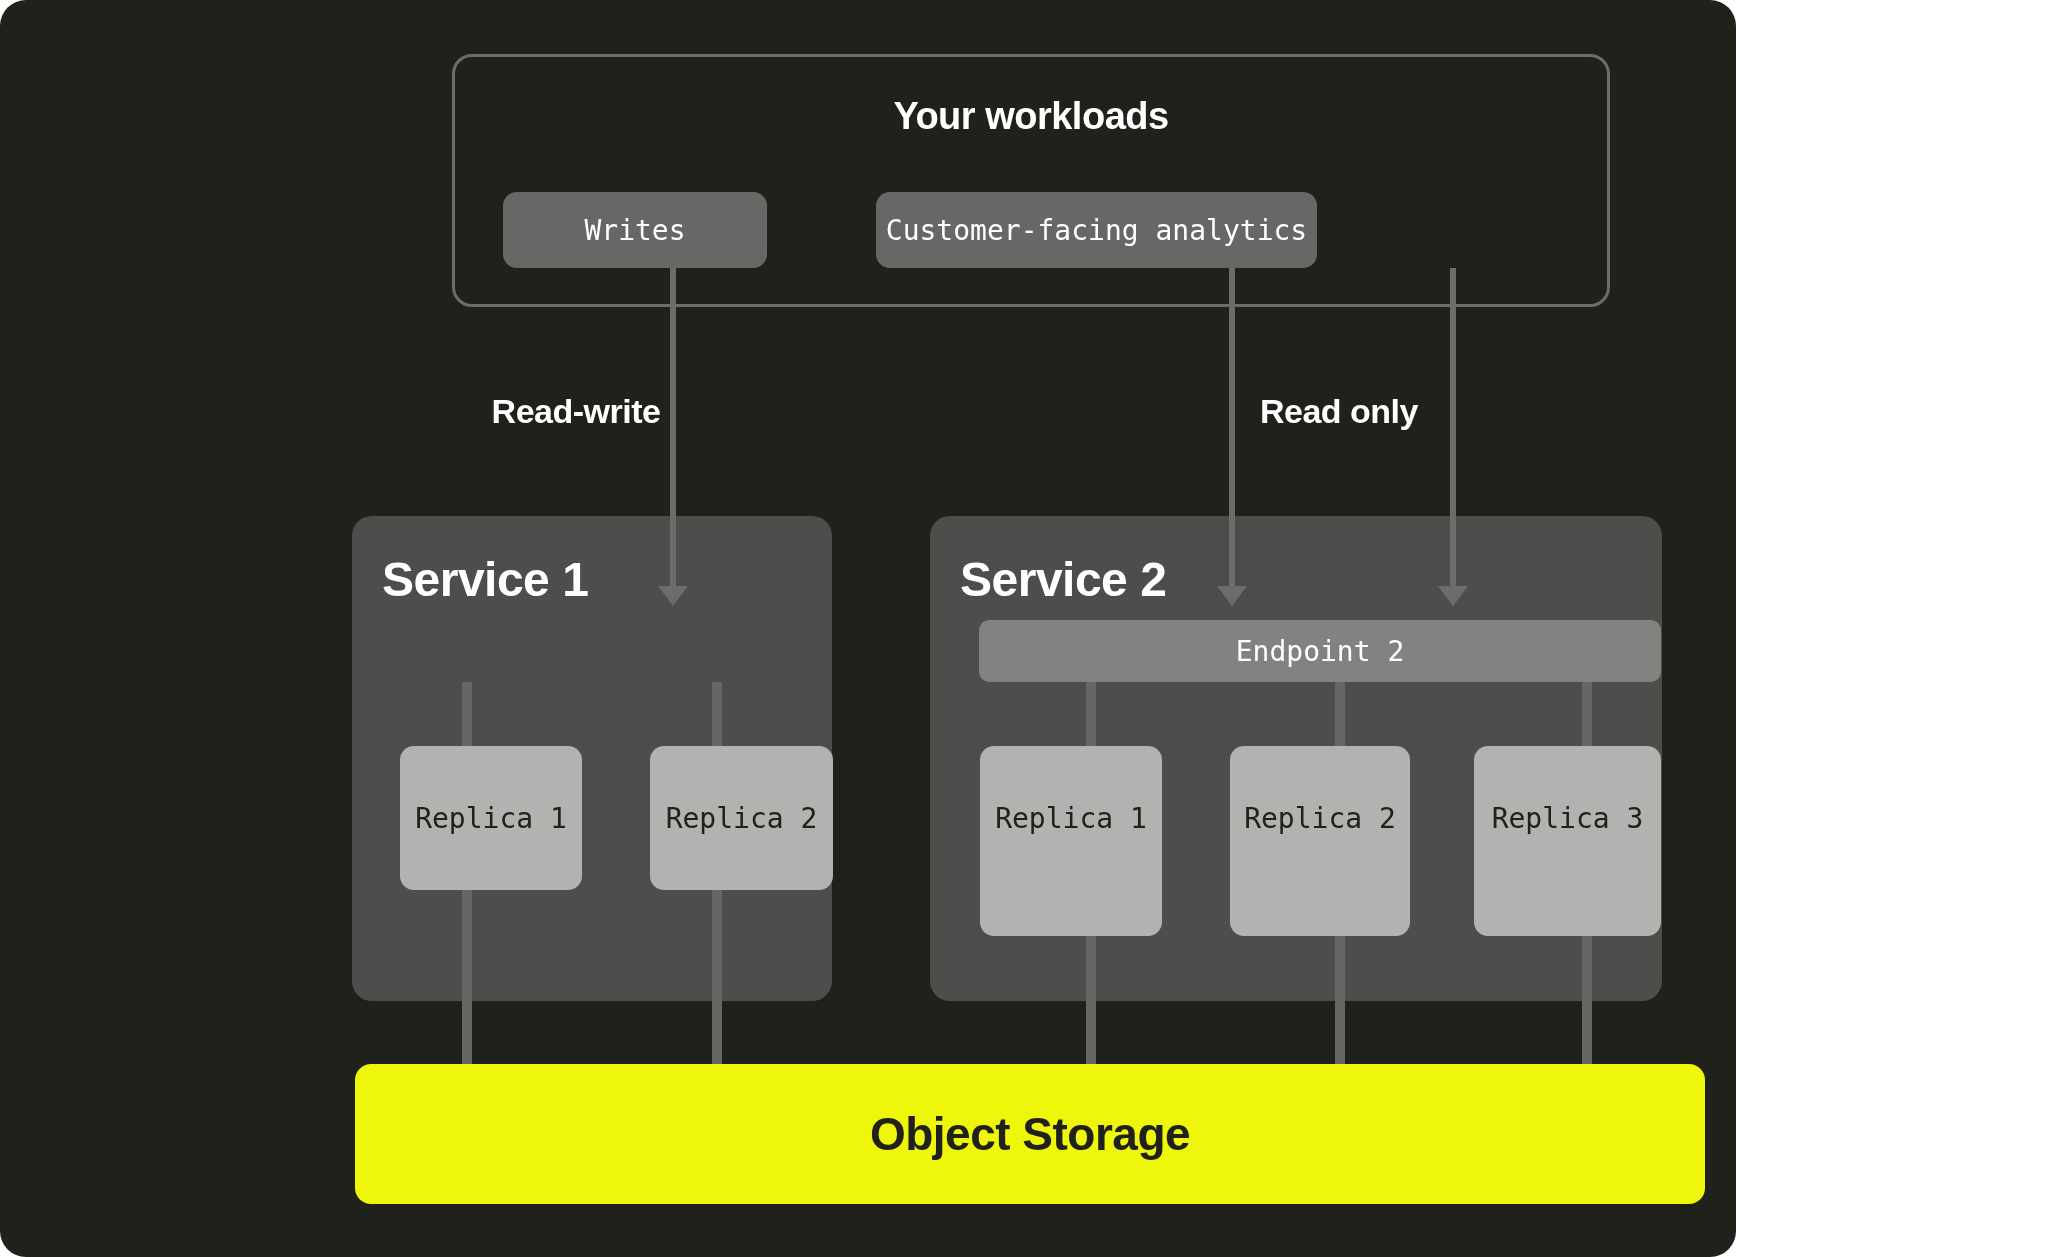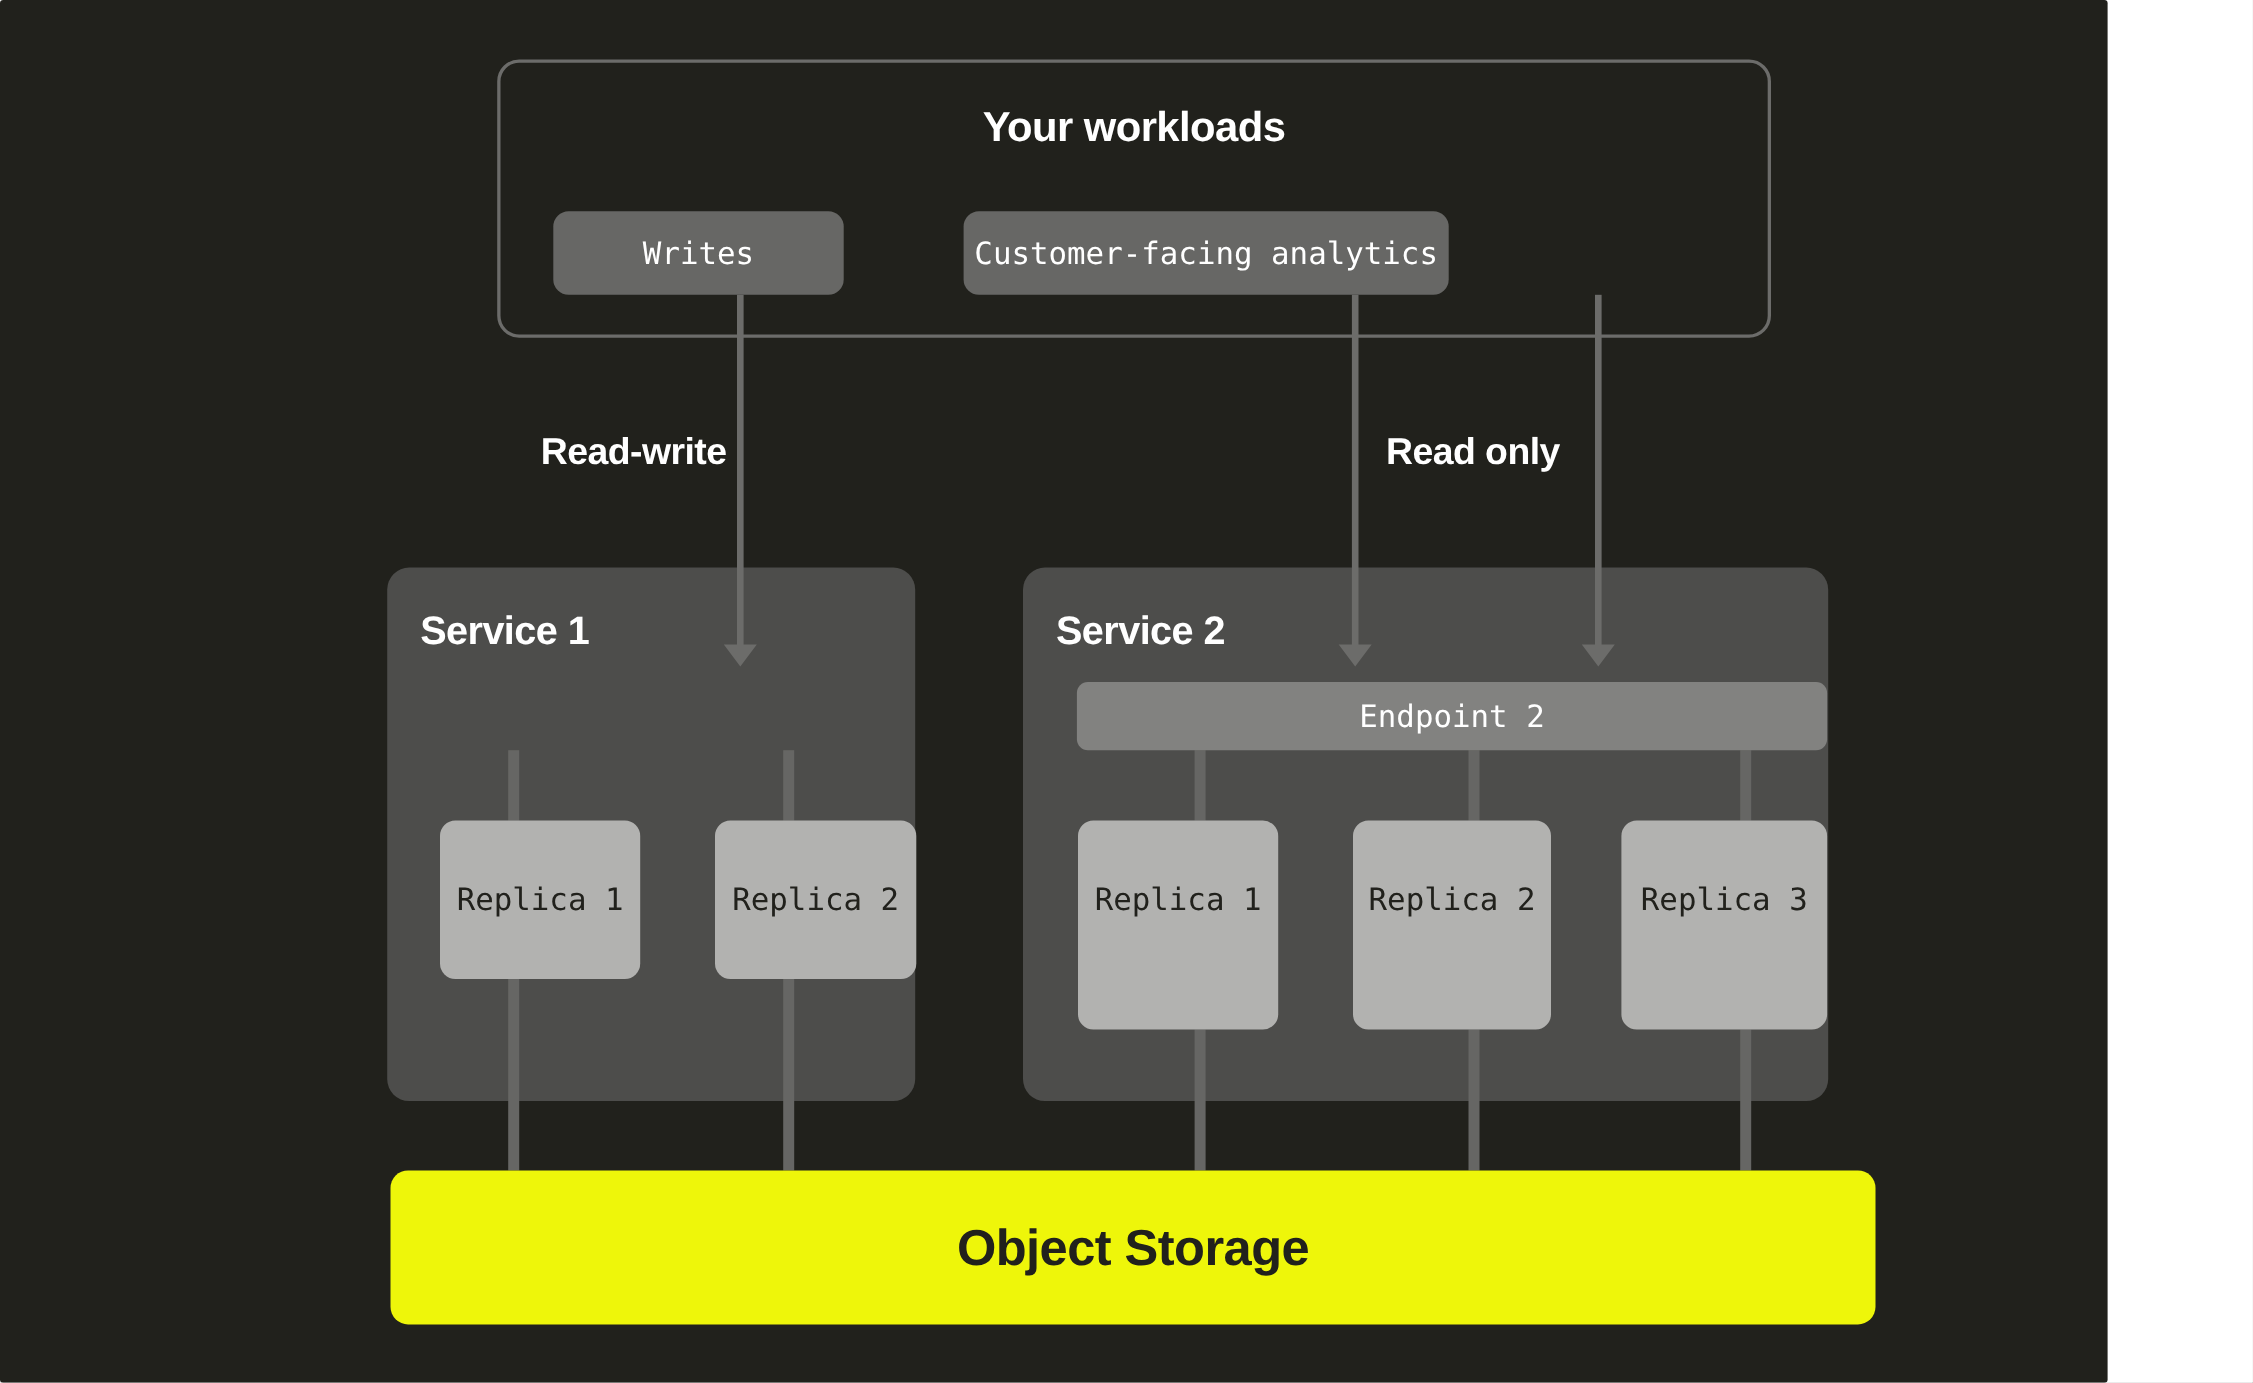--- a/index.html
+++ b/index.html
@@ -5,22 +5,22 @@
   :root{
     --page-bg:#ffffff; --canvas-bg:#21211c; --panel-border:#6c6c6a;
     --workload-bg:#676765; --service-bg:#4d4d4b; --endpoint-bg:#828280;
     --replica-bg:#b2b2b0; --replica-text:#21211c; --connector:#666664;
     --arrow:#6c6c6a; --text-light:#ffffff; --accent-yellow:#eef60a;
     --storage-text:#21211c;
   }
   *{box-sizing:border-box; margin:0; padding:0;}
   html,body{background:var(--page-bg);}
   .canvas{
-    position:relative; width:1916px; height:1257px;
-    background:var(--canvas-bg); border-radius:3px; overflow:hidden;
+    position:relative; width:1736px; height:1257px;
+    background:var(--canvas-bg); border-radius:26px; overflow:hidden;
     font-family:"Liberation Sans", sans-serif; color:var(--text-light);
   }
   .heading{font-weight:700; letter-spacing:-0.5px;}
   .mono{font-family:"DejaVu Sans Mono", monospace; font-weight:400;margin-left:24px;}
 
   
   .panel{
     position:absolute; left:452px; top:54px; width:1158px; height:253px;
     border:3px solid var(--panel-border); border-radius:20px;
   }
@@ -58,21 +58,21 @@
   .flow-label-left{left:416px; top:392px;}
   .flow-label-right{left:1179px; top:392px;}
 
   
   .svc{
     position:absolute; top:516px; height:485px;
     background:var(--service-bg); border-radius:20px;
   }
   .svc-1{left:352px; width:480px;}
   .svc-2{left:930px; width:732px;padding-left:10px;}
-  .svc-title{position:absolute; left:30px; top:36px; font-size:36px;}
+  .svc-title{position:absolute; left:30px; top:36px; font-size:48px;}
   .endpoint{
     position:absolute; top:104px; height:62px; background:var(--endpoint-bg);
     border-radius:10px; display:flex; align-items:center; justify-content:center;
     font-size:28px; color:var(--text-light); z-index:3;
   }
   .svc-1 .endpoint{left:24px; width:433px;}
   .svc-2 .endpoint{left:25px; width:682px;}
   .replica{
     position:absolute; top:230px; background:var(--replica-bg);
     border-radius:14px; z-index:3; color:var(--replica-text); font-size:28px;

